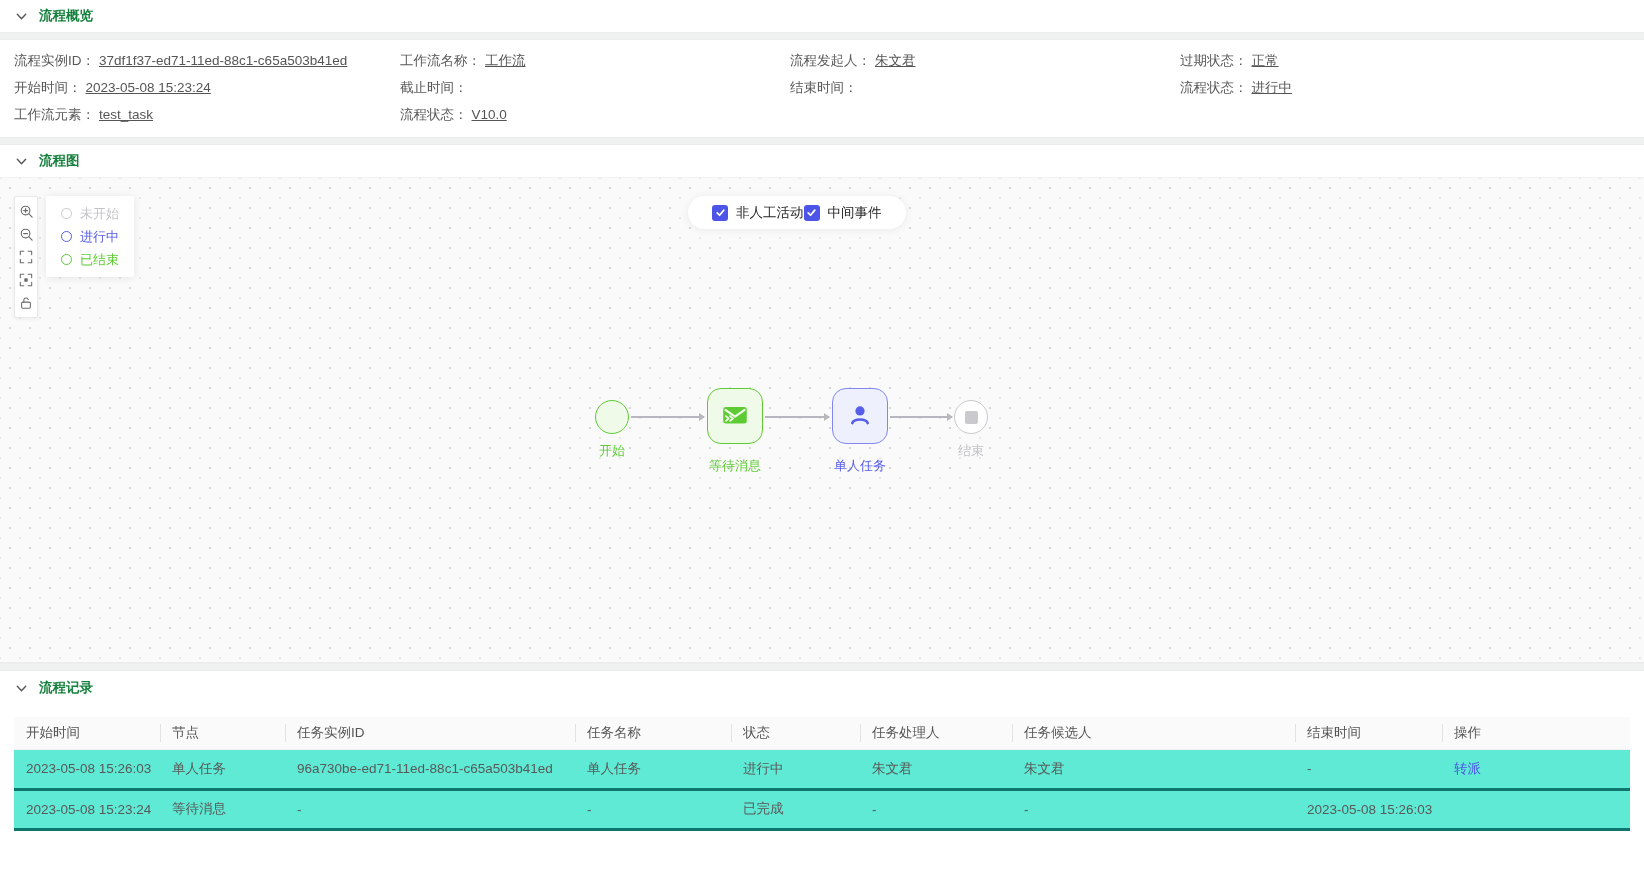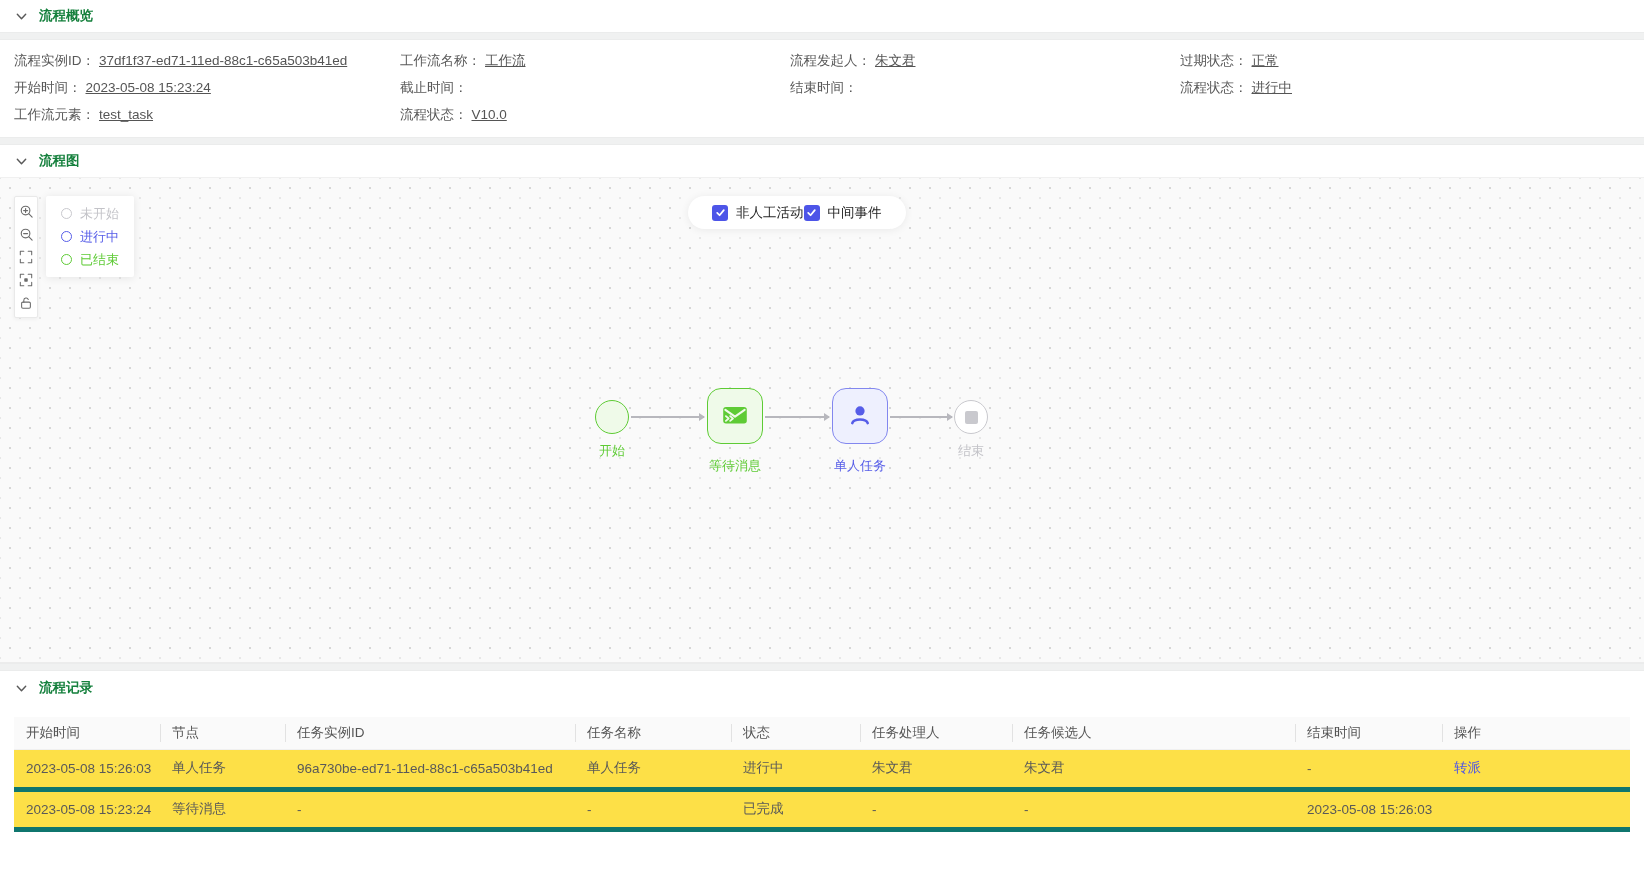--- a/index.html
+++ b/index.html
@@ -107,22 +107,22 @@
     text-align:left; padding:0 12px; position:relative;
     border-bottom:1px solid #f0f0f0;
     white-space:nowrap; overflow:hidden;
   }
   .records-table th:not(:first-child)::before {
     content:''; position:absolute; left:0; top:50%; transform:translateY(-50%);
     width:1px; height:18px; background:#e2e2e2;
   }
   .records-table td {
     height:40px; padding:0 12px; color:#595959;
-    border-bottom:5px solid #0f766e;
-    white-space:nowrap; overflow:hidden; background:#fde047;
+    border-bottom:3px solid #0f766e;
+    white-space:nowrap; overflow:hidden; background:#5eead4;
   }
   .link { color: var(--accent); cursor:pointer; text-decoration:none; }
 </style>
 </head>
 <body>
 
 <section>
   <div class="panel-header">
     <span class="chev">
       <svg width="11" height="11" viewBox="0 0 10 10">

